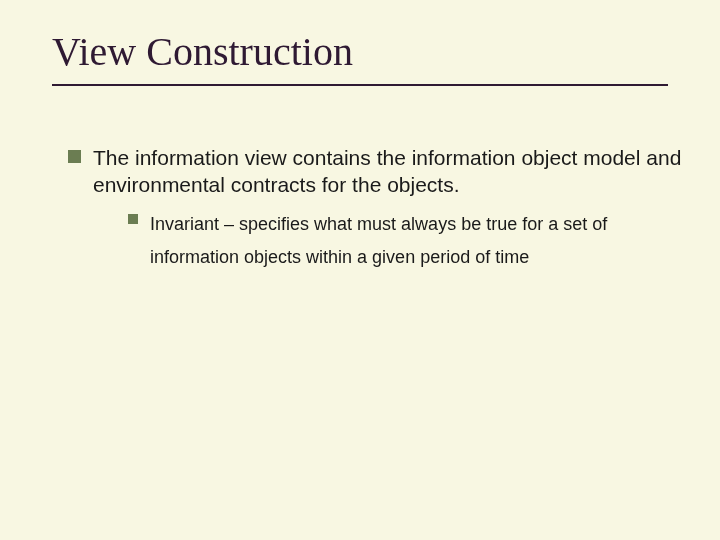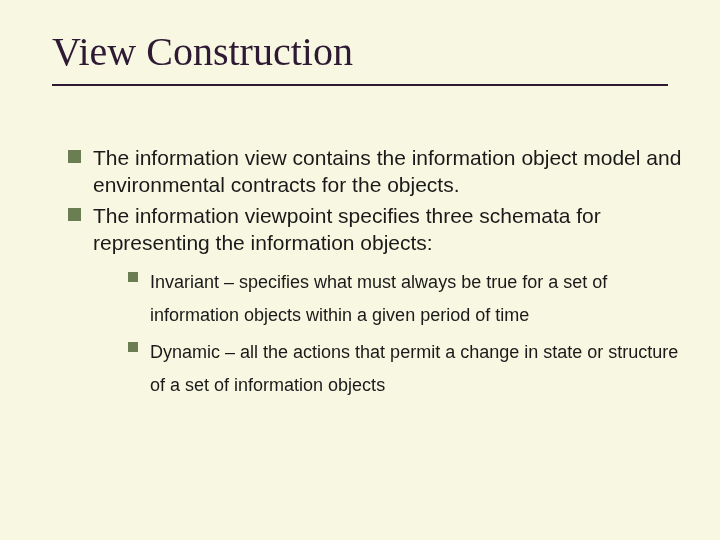--- a/index.html
+++ b/index.html
@@ -92,35 +92,27 @@
   <div class="title">View Construction</div>
   <div class="title-underline"></div>
 
   <div class="body">
 
     <div class="lvl1">
       <div class="bullet"></div>
       <div class="text">The information view contains the information object model and environmental contracts for the objects.</div>
     </div>
 
-    <div class="lvl1">
-      <div class="bullet"></div>
-      <div class="text">The information viewpoint specifies three schemata for representing the information objects:</div>
-    </div>
 
     <div class="sublist">
 
       <div class="lvl2">
         <div class="bullet"></div>
         <div class="text">Invariant – specifies what must always be true for a set of information objects within a given period of time</div>
       </div>
 
 
-      <div class="lvl2">
-        <div class="bullet"></div>
-        <div class="text">Dynamic – all the actions that permit a change in state or structure of a set of information objects</div>
-      </div>
 
     </div>
 
   </div>
 
 </div>
 
 </body></html>

